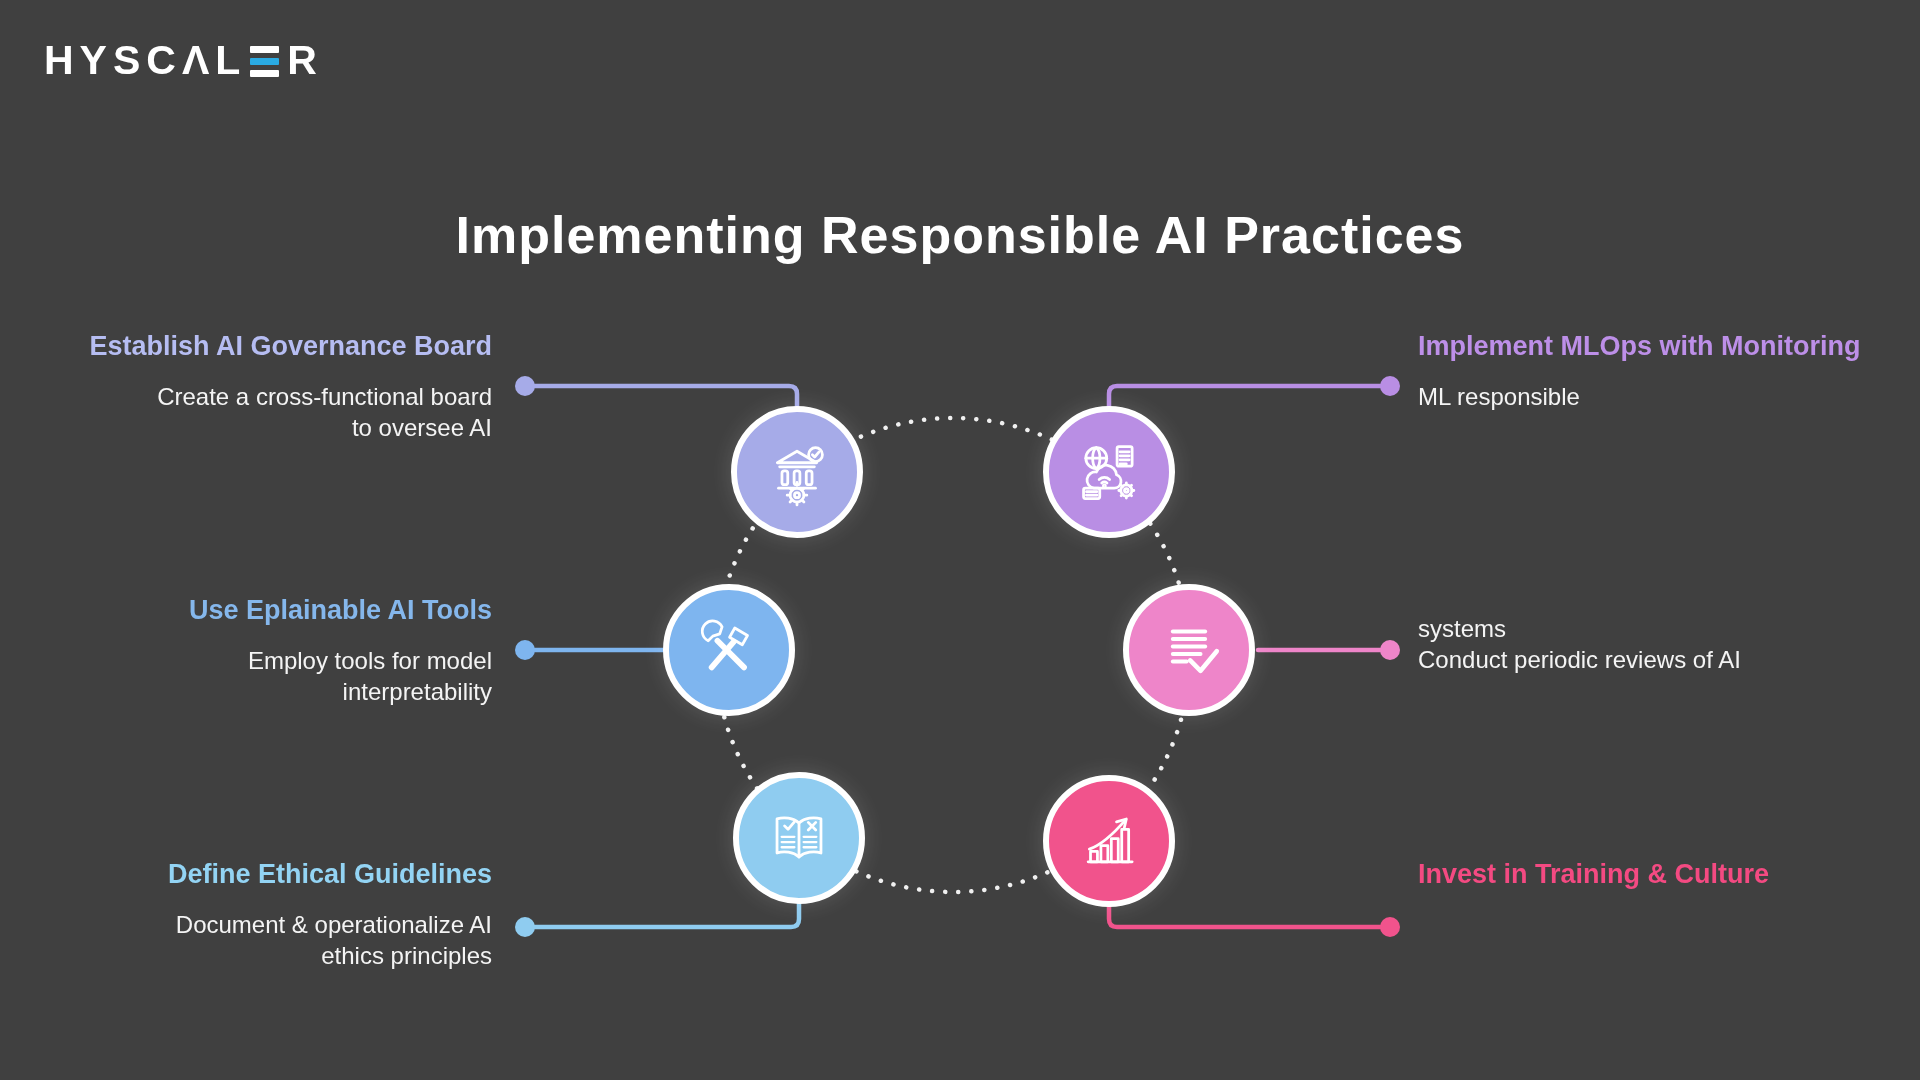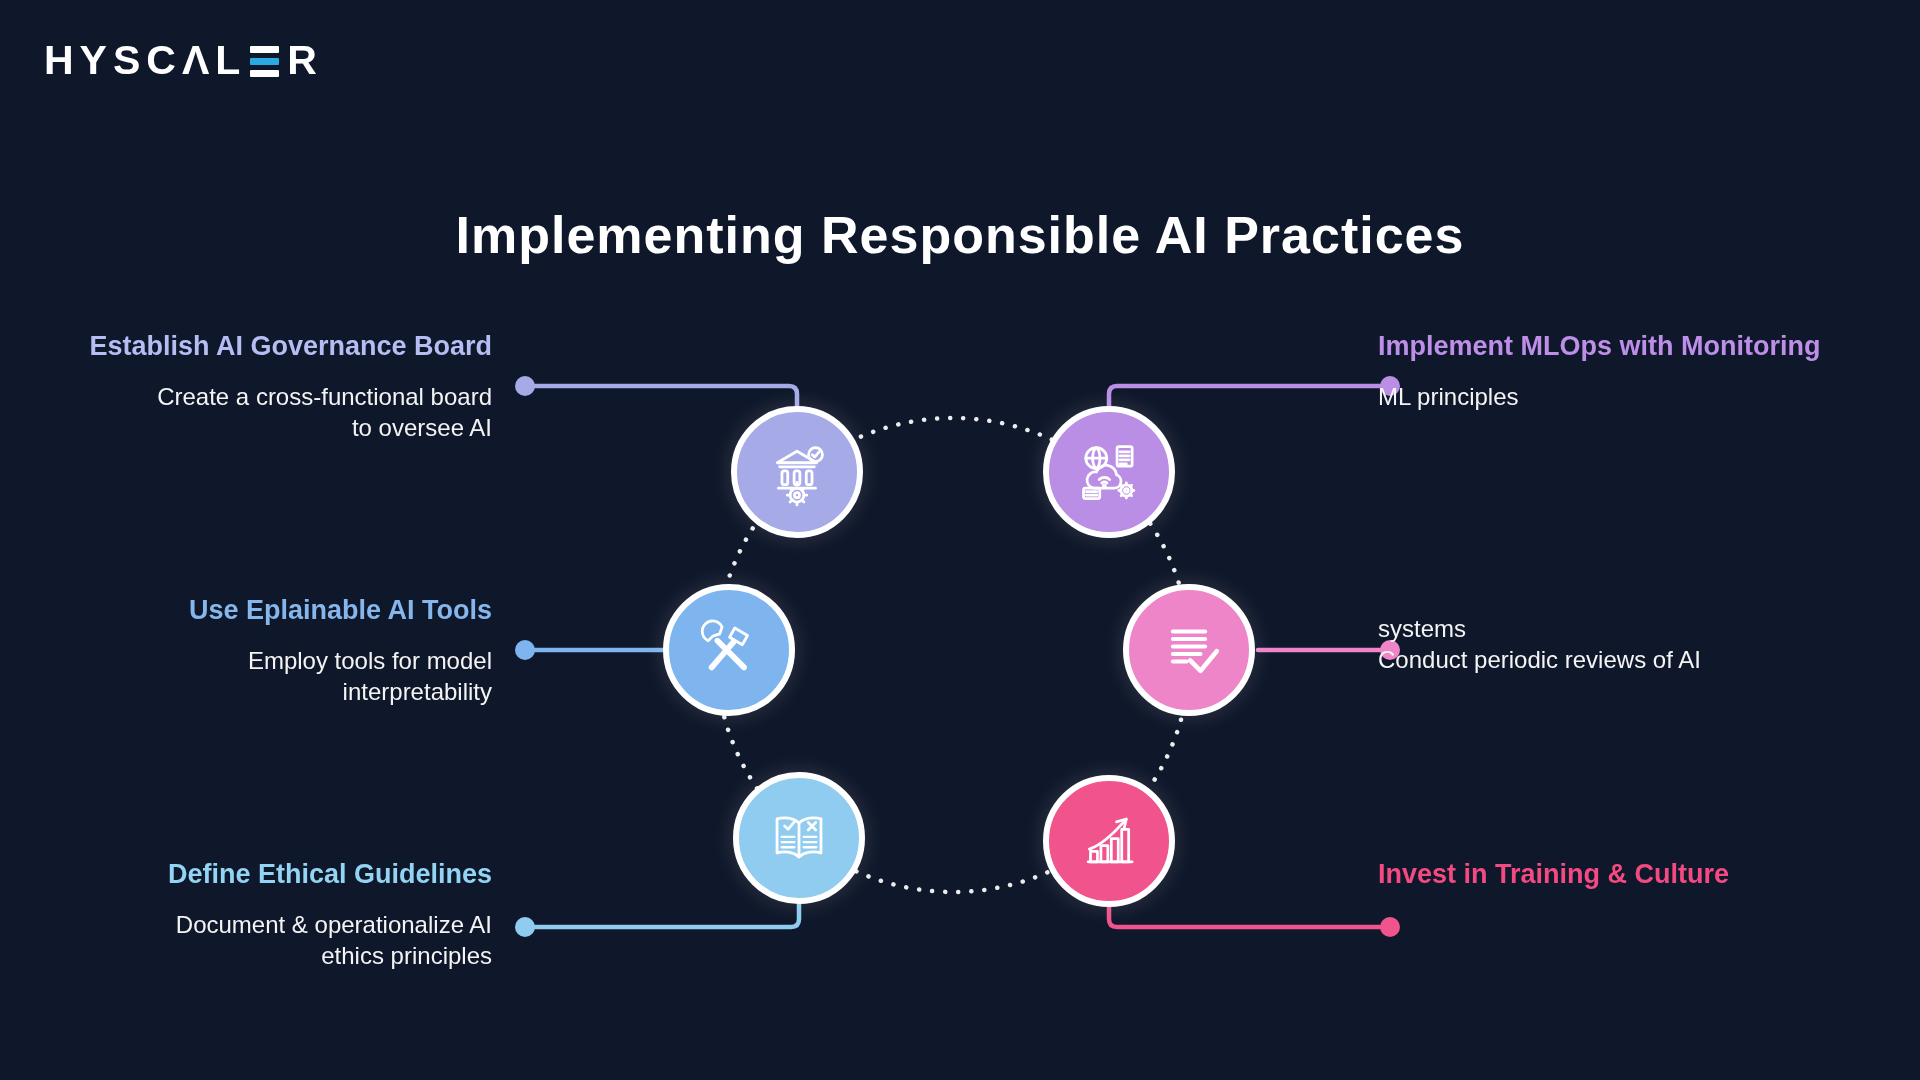--- a/index.html
+++ b/index.html
@@ -1,17 +1,17 @@
 <!DOCTYPE html>
 <html><head>
 <meta charset="utf-8">
 <style>
   html,body{margin:0;padding:0;background:#000;}
   .stage{
-    position:relative;width:1920px;height:1080px;background:#0f172a;overflow:hidden;
+    position:relative;width:1920px;height:1080px;background:#404040;overflow:hidden;
     font-family:"Liberation Sans","DejaVu Sans",sans-serif;
   }
   
   .logo{position:absolute;left:44px;top:40px;display:flex;align-items:center;
         color:#fff;font-weight:bold;font-size:41px;letter-spacing:6px;line-height:1;}
   .logo-e{display:inline-flex;flex-direction:column;gap:5px;margin:1px 8px 0 4px;}
   .logo-e span{display:block;width:29px;height:7px;background:#fff;border-radius:1px;}
   
   .main-title{position:absolute;top:170px;left:0;width:100%;text-align:center;
               color:#fff;font-size:52px;font-weight:bold;letter-spacing:1px;}
@@ -27,21 +27,21 @@
   .node svg{width:74px;height:74px;stroke:#fff;fill:none;
             stroke-width:2.4;stroke-linecap:round;stroke-linejoin:round;}
   .n1{left:731px;top:406px;} .n2{left:1043px;top:406px;}
   .n3{left:663px;top:584px;} .n4{left:1123px;top:584px;}
   .n5{left:733px;top:772px;} .n6{left:1043px;top:775px;}
   
   .item{position:absolute;}
   .item-title{font-size:27px;font-weight:bold;line-height:32px;}
   .item-desc{margin-top:19px;font-size:24px;color:#f4f4f4;line-height:31px;}
   .item.left{right:1428px;width:560px;text-align:right;}
-  .item.right{left:1378px;width:500px;text-align:left;}
+  .item.right{left:1418px;width:500px;text-align:left;}
   .r1{top:330px;} .r2{top:594px;} .r3{top:858px;}
 </style>
 </head>
 <body>
 
 <div class="stage">
 
   <div class="logo">
     <span>HYSCΛL</span>
     <span class="logo-e">
@@ -167,21 +167,21 @@
     <div class="item-title" style="color: rgb(147, 212, 244);">Define Ethical Guidelines</div>
     <div class="item-desc">
       <div>Document &amp; operationalize AI</div>
       <div>ethics principles</div>
     </div>
   </div>
 
   <div class="item right r1">
     <div class="item-title" style="color: rgb(189, 143, 232);">Implement MLOps with Monitoring</div>
     <div class="item-desc">
-      <div>ML principles</div>
+      <div>ML responsible</div>
     </div>
   </div>
 
   <div class="item right r2">
     <div class="item-desc">
       <div>systems</div>
       <div>Conduct periodic reviews of AI</div>
     </div>
   </div>
 

